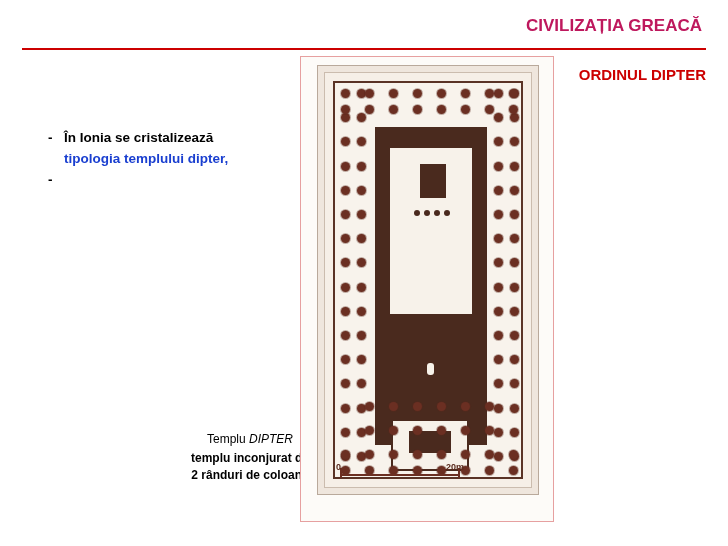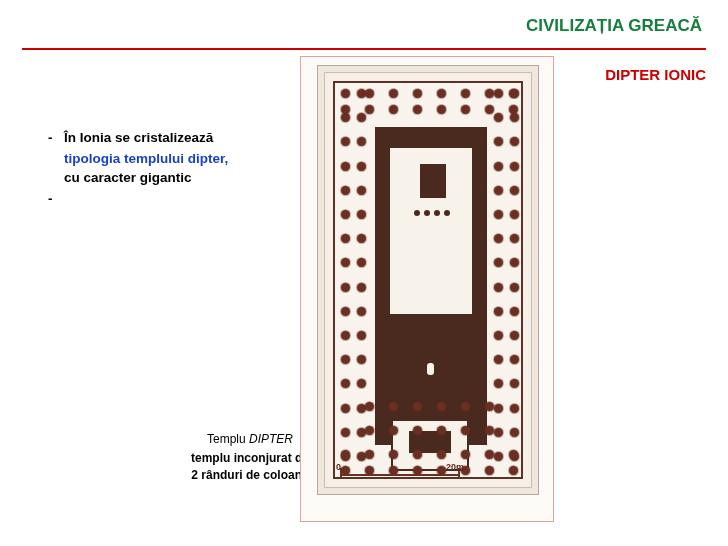--- a/index.html
+++ b/index.html
@@ -32,21 +32,21 @@
     color: #cc0000;
     letter-spacing: 0.1px;
     white-space: nowrap;
   }
   .title-right {
     position: absolute;
     right: 26px;
     top: 8px;
     font-size: 17px;
     font-weight: bold;
-    color: #15803d;
+    color: #be185d;
     white-space: nowrap;
   }
   .header-rule {
     position: absolute;
     left: 22px;
     top: 40px;
     width: 684px;
     height: 2px;
     background: #cc0000;
   }
@@ -276,29 +276,28 @@
   }
 </style>
 </head>
 <body>
 
 <div class="header">
   <div class="title-right">CIVILIZAȚIA GREACĂ</div>
   <div class="header-rule"></div>
 </div>
 
-<div class="order-label">DIPTER IONIC</div>
+<div class="order-label">ORDINUL DIPTER</div>
 
 <div class="bullets">
   <div class="bullet-row">
     <span class="bullet-dash">-</span>
     <span class="txt-black">În Ionia se cristalizează</span>
   </div>
   <div class="sub-line txt-blue">tipologia templului dipter,</div>
-  <div class="sub-line txt-black">cu caracter gigantic</div>
   <div class="bullet-row" style="margin-top:2px;">
     <span class="bullet-dash">-</span>
   </div>
 </div>
 
 <div class="caption">
   <div class="caption-main">
     <span>Templu </span><em>DIPTER</em>
   </div>
   <div class="caption-sub">templu inconjurat de</div>

